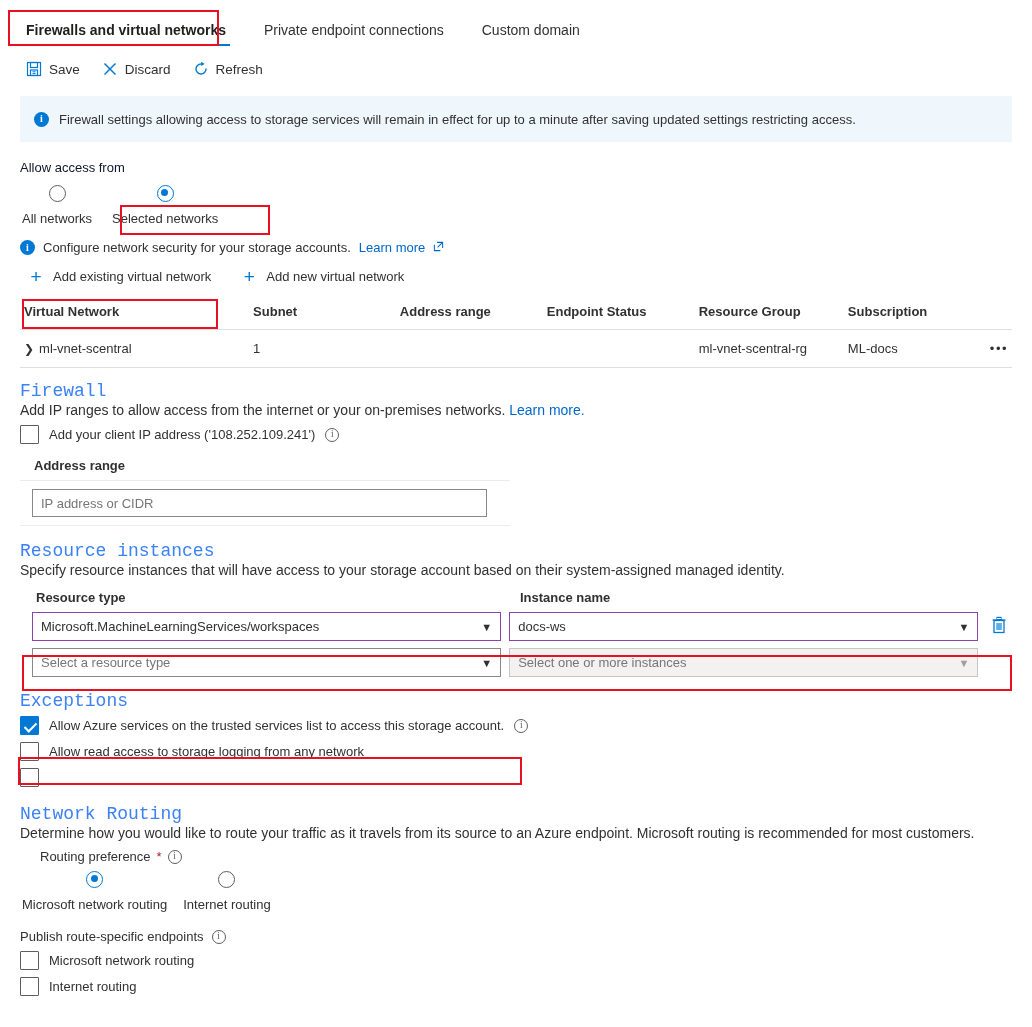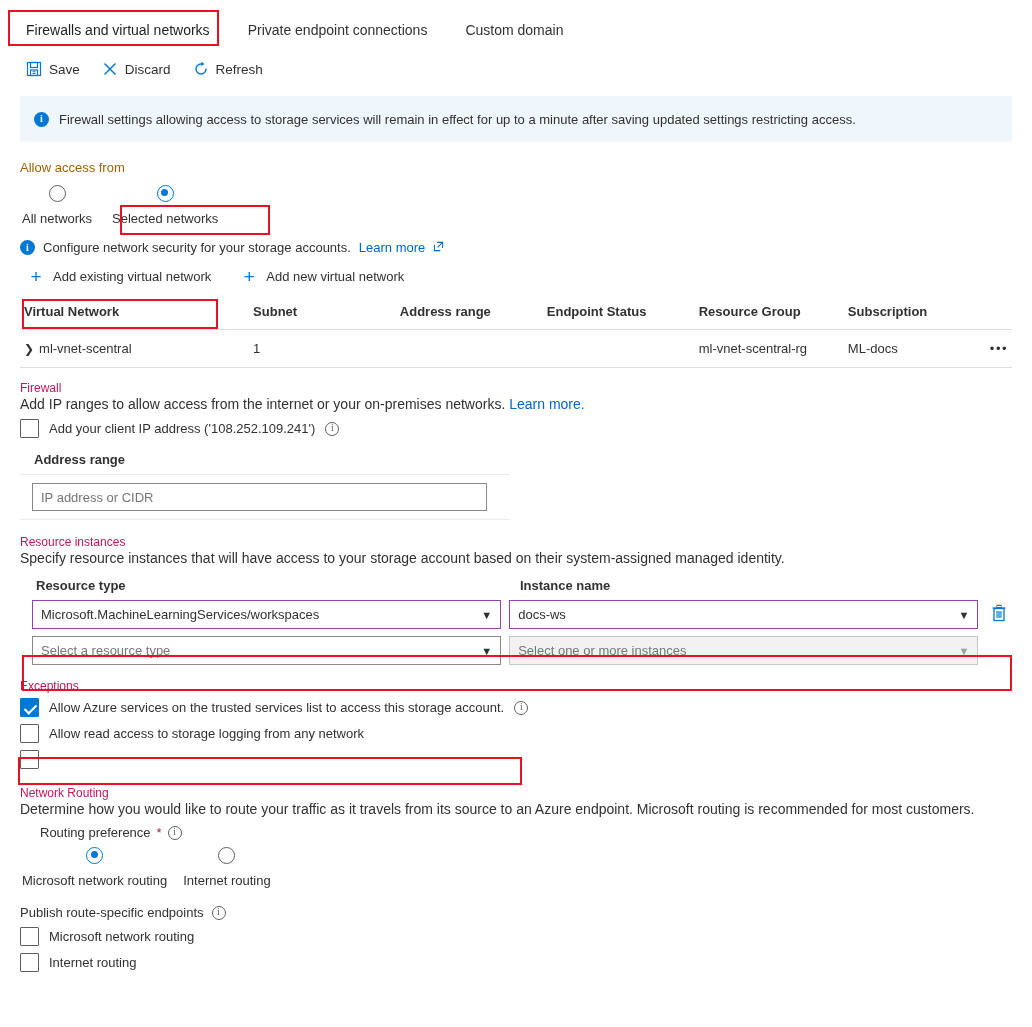--- a/index.html
+++ b/index.html
@@ -27,21 +27,21 @@
   }
   .tab {
     position: relative;
     padding: 2px 6px 10px 6px;
     font-size: 14px;
     color: #323130;
     cursor: pointer;
     white-space: nowrap;
   }
   .tab.active {
-    font-weight: normal;
+    font-weight: bold;
     color: #201f1e;
   }
   .tab.active::after {
     content: "";
     position: absolute;
     left: 2px; right: 2px; bottom: 2px;
     height: 2px;
     background: #0078d4;
   }
 
@@ -72,27 +72,28 @@
     gap: 10px;
     padding: 13px 14px;
     min-height: 46px;
   }
   .banner-text { font-size: 13px; color: #323130; }
 
   
   .content { padding: 0 20px; }
   .sec-label {
     font-size: 13px;
-    color: #a16207;
+    color: #0f172a;
     margin-top: 18px;
   }
   .sec-head {
-    font-size: 12px;
-    color: #be185d;
+    font-size: 18px;
+    color: #3b82f6;
     margin-top: 16px;
+    font-family: Liberation Mono, monospace;
   }
   .desc {
     font-size: 14px;
     color: #323130;
     margin-top: 1px;
   }
   a.link { color: #0066cc; text-decoration: none; cursor: pointer; }
 
   
   .radio-row { display: flex; align-items: center; gap: 0; margin-top: 6px; }

